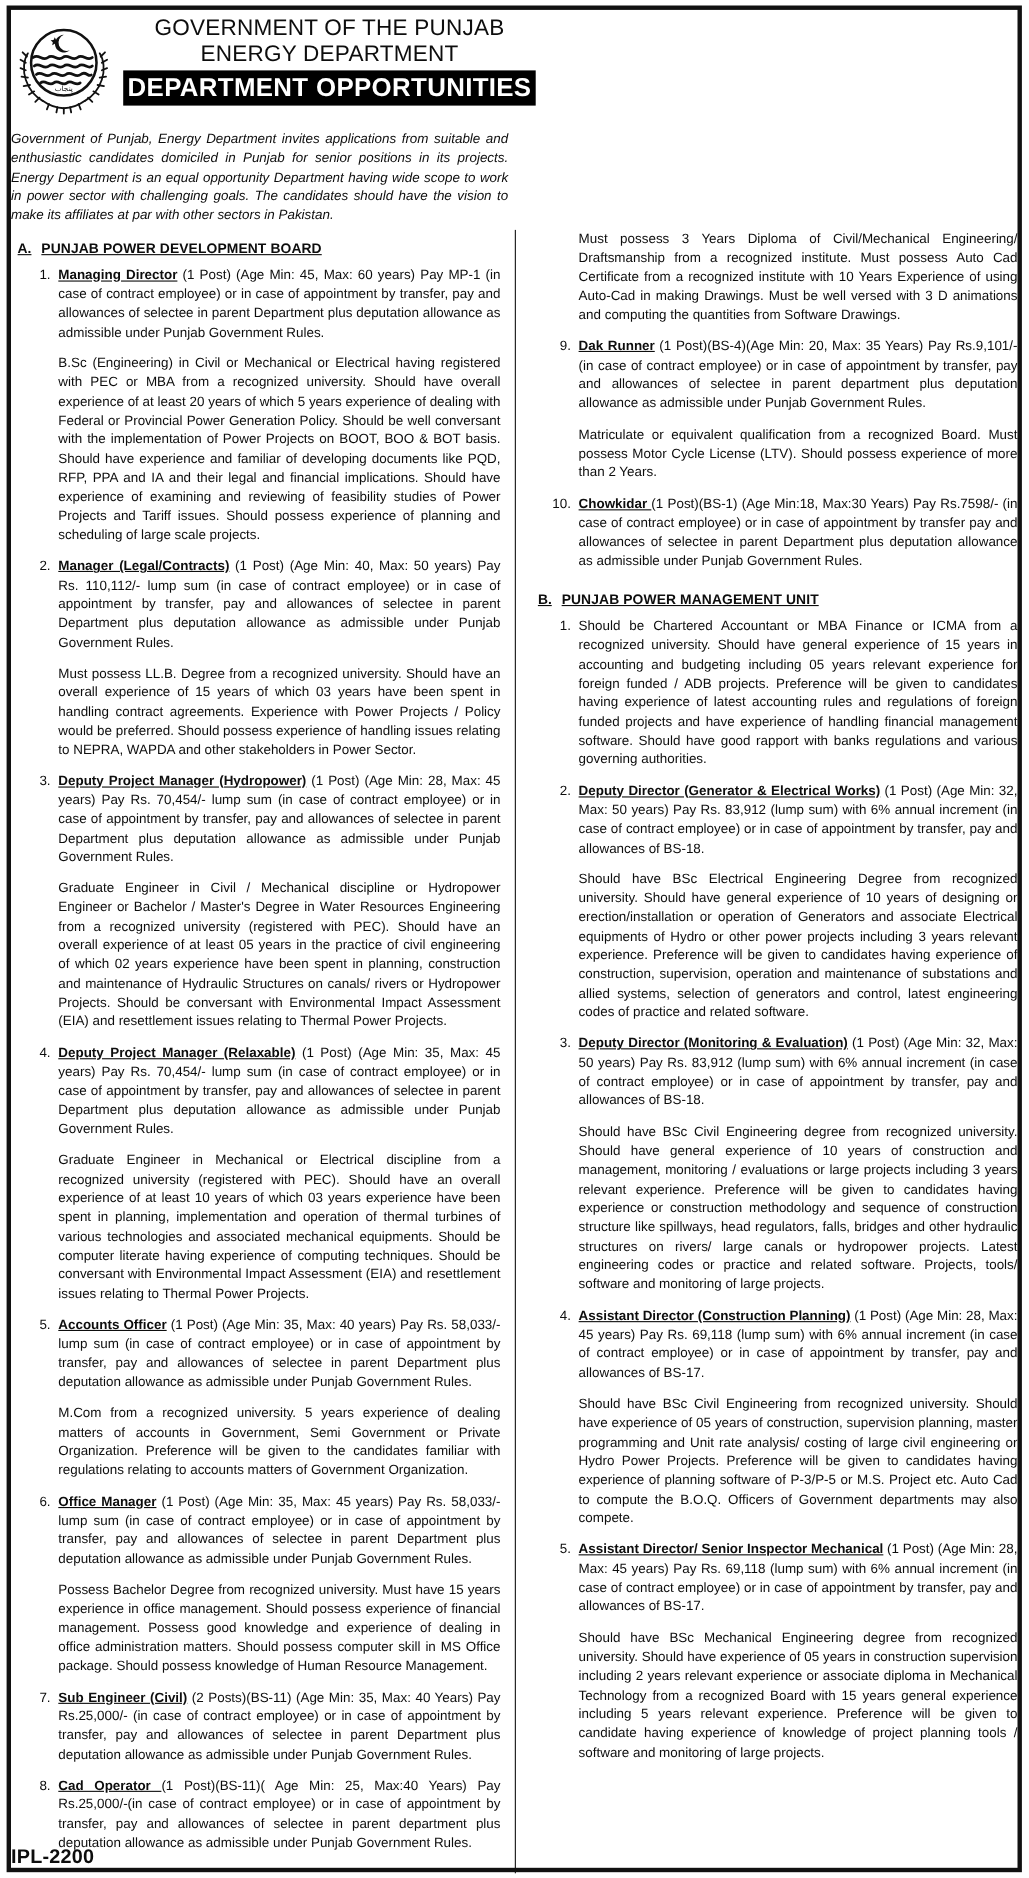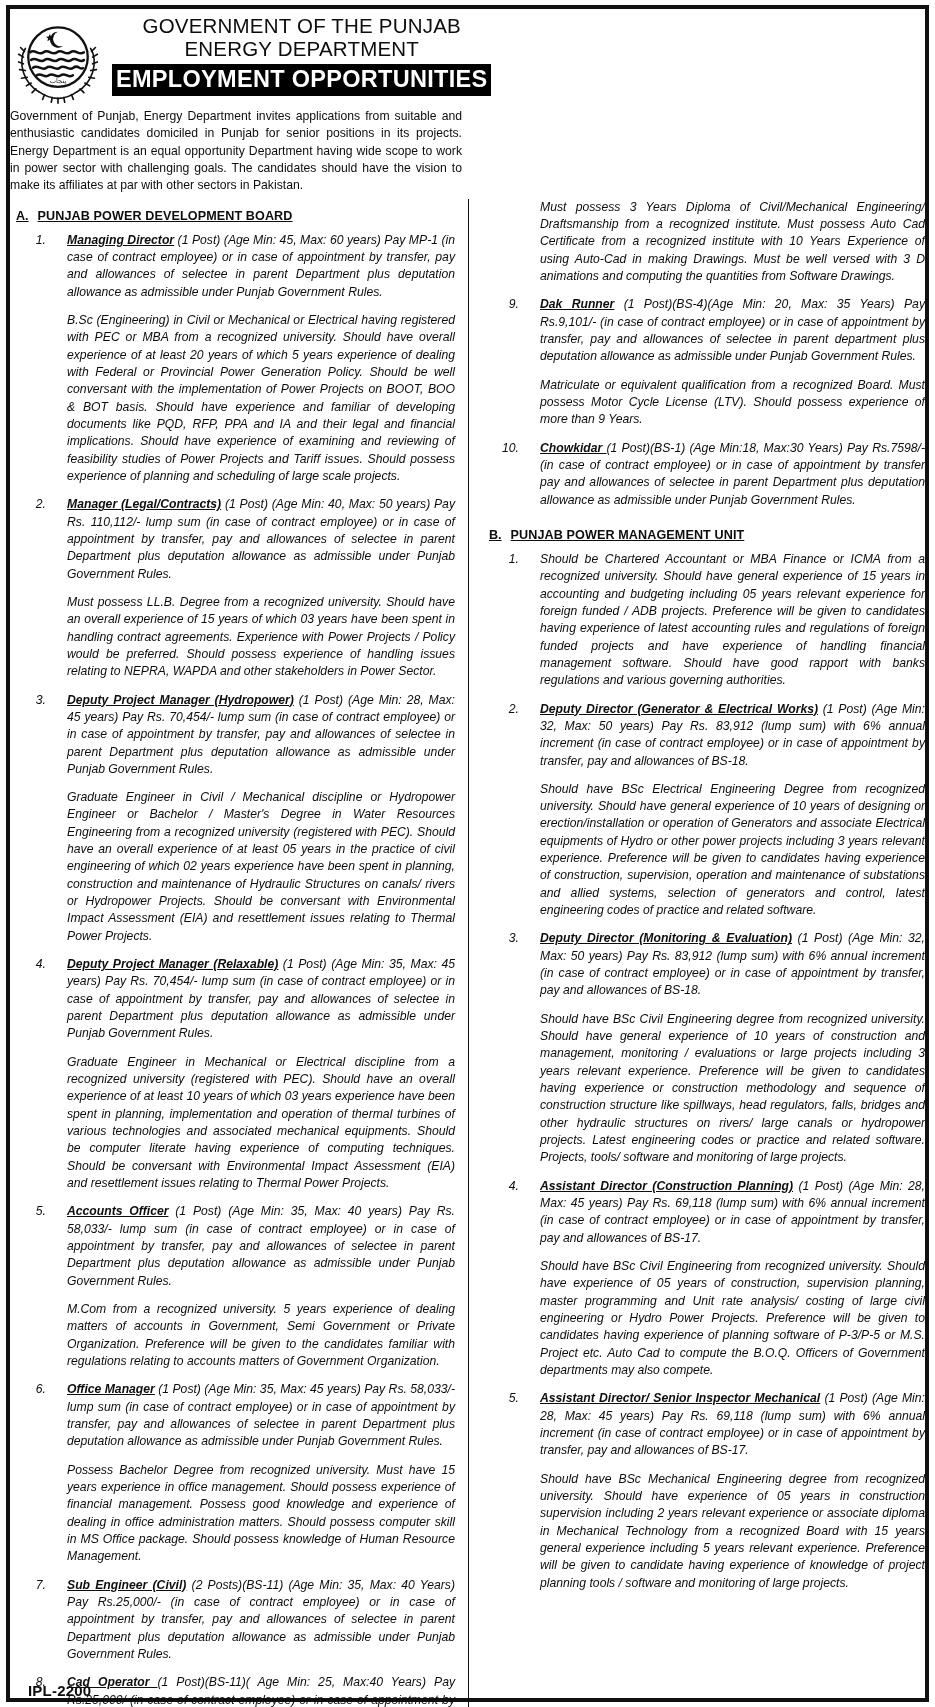--- a/index.html
+++ b/index.html
@@ -56,24 +56,26 @@
     text-align:center;
     font-size:23.5px;
     font-weight:bold;
     letter-spacing:.3px;
     padding:3px 4px 4px 4px;
     line-height:1.05;
     white-space:nowrap;
   }
   .intro{
     width:452px;
+    margin-top:10px;
     font-size:12.2px;
     line-height:1.42;
     text-align:justify;
     text-justify:inter-word;
+    font-style:italic;
   }
   
   .columns{
     display:flex;
     flex:1 1 auto;
     margin-top:4px;
   }
   .col{
     box-sizing:border-box;
   }
@@ -91,24 +93,23 @@
     display:flex;
     gap:9px;
     font-size:12.6px;
     font-weight:bold;
     margin:10px 0 9px 6px;
   }
   .sec-head .sec-letter{flex:0 0 auto;text-decoration:underline;}
   .sec-head .sec-title{text-decoration:underline;letter-spacing:.1px;text-align:right;}
   .item{
     display:flex;
-    gap:21px;
+    gap:7px;
     margin-bottom:2px;
     padding-left:16px;
-    font-style:italic;
   }
   .item .num{
     flex:0 0 20px;
     text-align:right;
     font-size:12.2px;
     line-height:1.42;
   }
   .item .body{flex:1 1 auto;}
   .para{
     font-size:12.2px;
@@ -117,22 +118,22 @@
     text-justify:inter-word;
     margin:0 0 11px 0;
   }
   .para:last-child{margin-bottom:9px;}
   .jobtitle{
     font-weight:bold;
     text-decoration:underline;
   }
   .ipl{
     position:absolute;
-    left:18px;bottom:4px;
-    font-size:15px;
+    left:0;bottom:4px;
+    font-size:18px;
     font-weight:bold;
     letter-spacing:.2px;
   }
 </style>
 </head>
 <body>
 
 <div class="page">
   <div class="outer-frame"></div>
   <div class="inner-pad">
@@ -162,21 +163,21 @@
             <path d="M30 83c7 5 13 7 20 7s13-2 20-7"></path>
             <path d="M15 41l-4-4M14 47l-5-3M14 54l-5-2M16 61l-6-1M18 68l-6 1M22 74l-5 3M27 80l-4 4"></path>
             <path d="M85 41l4-4M86 47l5-3M86 54l5-2M84 61l6-1M82 68l6 1M78 74l5 3M73 80l4 4"></path>
             <path d="M36 86l-2 5M44 89l-1 5M56 89l1 5M64 86l2 5M50 90v5"></path>
           </g>
         </svg>
       </div>
       <div class="header-text">
         <div class="gov-line">GOVERNMENT OF THE PUNJAB</div>
         <div class="gov-line">ENERGY DEPARTMENT</div>
-        <div class="banner">EMPLOYMENT OPPORTUNITIES</div>
+        <div class="banner">DEPARTMENT OPPORTUNITIES</div>
       </div>
     </div>
 
     <div class="intro">Government of Punjab, Energy Department invites applications from suitable and enthusiastic candidates domiciled in Punjab for senior positions in its projects. Energy Department is an equal opportunity Department having wide scope to work in power sector with challenging goals. The candidates should have the vision to make its affiliates at par with other sectors in Pakistan.</div>
 
     <div class="columns">
 
       <div class="col col-left">
         <div class="sec-head">
           <span class="sec-letter">A.</span>
@@ -246,21 +247,21 @@
           <div class="body">
             <p class="para">Must possess 3 Years Diploma of Civil/Mechanical Engineering/ Draftsmanship from a recognized institute. Must possess Auto Cad Certificate from a recognized institute with 10 Years Experience of using Auto-Cad in making Drawings. Must be well versed with 3 D animations and computing the quantities from Software Drawings.</p>
           </div>
         </div>
 
         <div id="right-items-a">
             <div class="item">
               <div class="num">9.</div>
               <div class="body">
                 <p class="para"><span class="jobtitle">Dak Runner</span><span>  (1 Post)(BS-4)(Age Min: 20, Max: 35 Years) Pay Rs.9,101/- (in case of contract employee) or in case of appointment by transfer, pay and allowances of selectee in parent department plus deputation allowance as admissible under Punjab Government Rules.</span></p>
-                <p class="para">Matriculate or equivalent qualification from a recognized Board. Must possess Motor Cycle License (LTV). Should possess experience of more than 9 Years.</p>
+                <p class="para">Matriculate or equivalent qualification from a recognized Board. Must possess Motor Cycle License (LTV). Should possess experience of more than 2 Years.</p>
               </div>
             </div>
             <div class="item">
               <div class="num">10.</div>
               <div class="body">
                 <p class="para"><span class="jobtitle">Chowkidar </span><span>(1 Post)(BS-1) (Age Min:18, Max:30 Years) Pay Rs.7598/- (in case of contract employee) or in case of appointment by transfer pay and allowances of selectee in parent Department plus deputation allowance as admissible under Punjab Government Rules.</span></p>
               </div>
             </div>
           </div>
 

